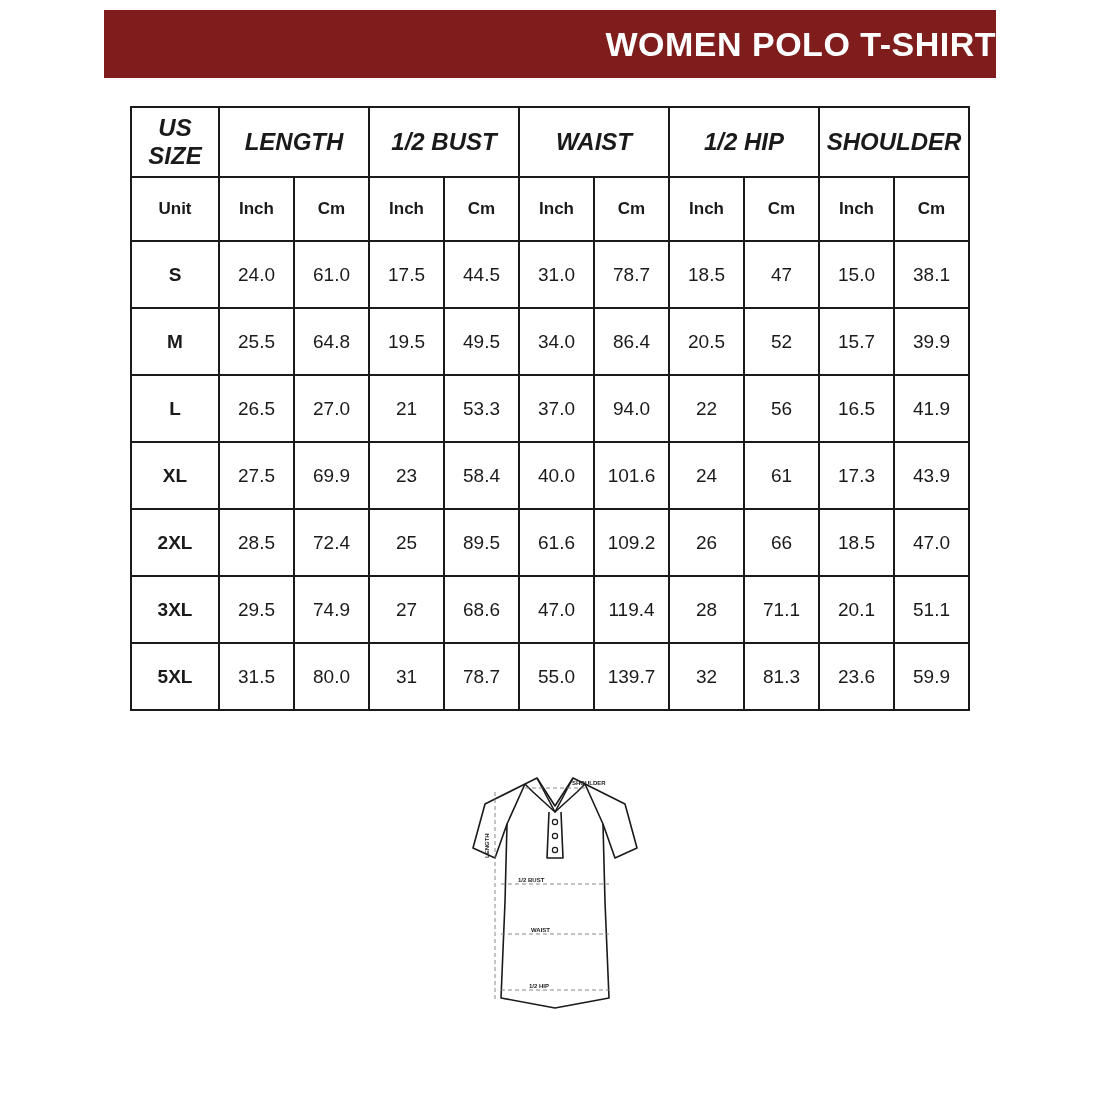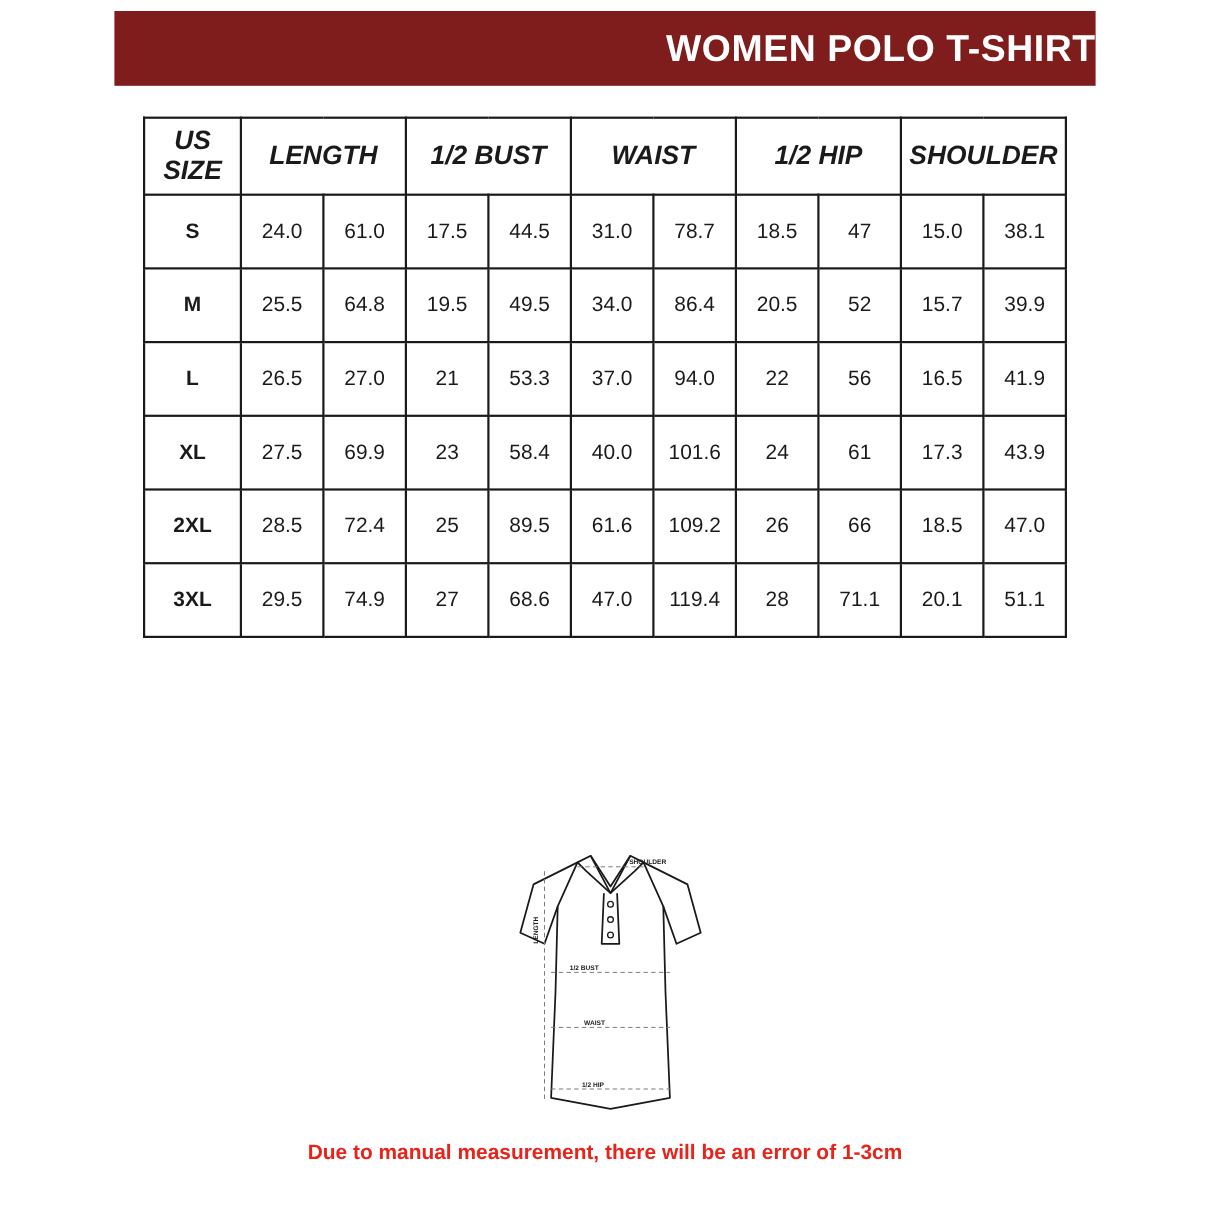--- a/index.html
+++ b/index.html
@@ -139,20 +139,33 @@
       <tbody>
         <tr class="group-head">
           <td class="grouphdr-size" rowspan="1">US SIZE</td>
           <td colspan="2">LENGTH</td>
           <td colspan="2">1/2 BUST</td>
           <td colspan="2">WAIST</td>
           <td colspan="2">1/2 HIP</td>
           <td colspan="2">SHOULDER</td>
         </tr>
 
+        <tr class="unit-row">
+          <td>Unit</td>
+          <td>Inch</td>
+          <td>Cm</td>
+          <td>Inch</td>
+          <td>Cm</td>
+          <td>Inch</td>
+          <td>Cm</td>
+          <td>Inch</td>
+          <td>Cm</td>
+          <td>Inch</td>
+          <td>Cm</td>
+        </tr>
 
         <tr class="data-row">
           <td class="size-cell">S</td>
           <td>24.0</td>
           <td>61.0</td>
           <td>17.5</td>
           <td>44.5</td>
           <td>31.0</td>
           <td>78.7</td>
           <td>18.5</td>
@@ -225,20 +238,33 @@
           <td>68.6</td>
           <td>47.0</td>
           <td>119.4</td>
           <td>28</td>
           <td>71.1</td>
           <td>20.1</td>
           <td>51.1</td>
         </tr>
 
 
+        <tr class="data-row">
+          <td class="size-cell">5XL</td>
+          <td>31.5</td>
+          <td>80.0</td>
+          <td>31</td>
+          <td>78.7</td>
+          <td>55.0</td>
+          <td>139.7</td>
+          <td>32</td>
+          <td>81.3</td>
+          <td>23.6</td>
+          <td>59.9</td>
+        </tr>
       </tbody>
     </table>
   </div>
 
   <div class="diagram">
     <svg width="200" height="268" viewBox="0 0 200 268" xmlns="http://www.w3.org/2000/svg">
       <g fill="none" stroke="#1a1a1a" stroke-width="1.6" stroke-linejoin="round">
 
         <path d="M70 22 L30 42 L18 86 L40 96 L52 62"></path>
 
@@ -269,15 +295,14 @@
       </g>
 
       <text x="117" y="23" font-family="Liberation Sans, sans-serif" font-size="6" font-weight="bold" fill="#1a1a1a">SHOULDER</text>
       <text x="34" y="96" font-family="Liberation Sans, sans-serif" font-size="6" font-weight="bold" fill="#1a1a1a" transform="rotate(-90 34 96)">LENGTH</text>
       <text x="63" y="120" font-family="Liberation Sans, sans-serif" font-size="6" font-weight="bold" fill="#1a1a1a">1/2 BUST</text>
       <text x="76" y="170" font-family="Liberation Sans, sans-serif" font-size="6" font-weight="bold" fill="#1a1a1a">WAIST</text>
       <text x="74" y="226" font-family="Liberation Sans, sans-serif" font-size="6" font-weight="bold" fill="#1a1a1a">1/2 HIP</text>
     </svg>
   </div>
 
-  <div class="note">Due to manual measurement, there will be an error of 1-3cm</div>
 
 </div>
 
 </body></html>

